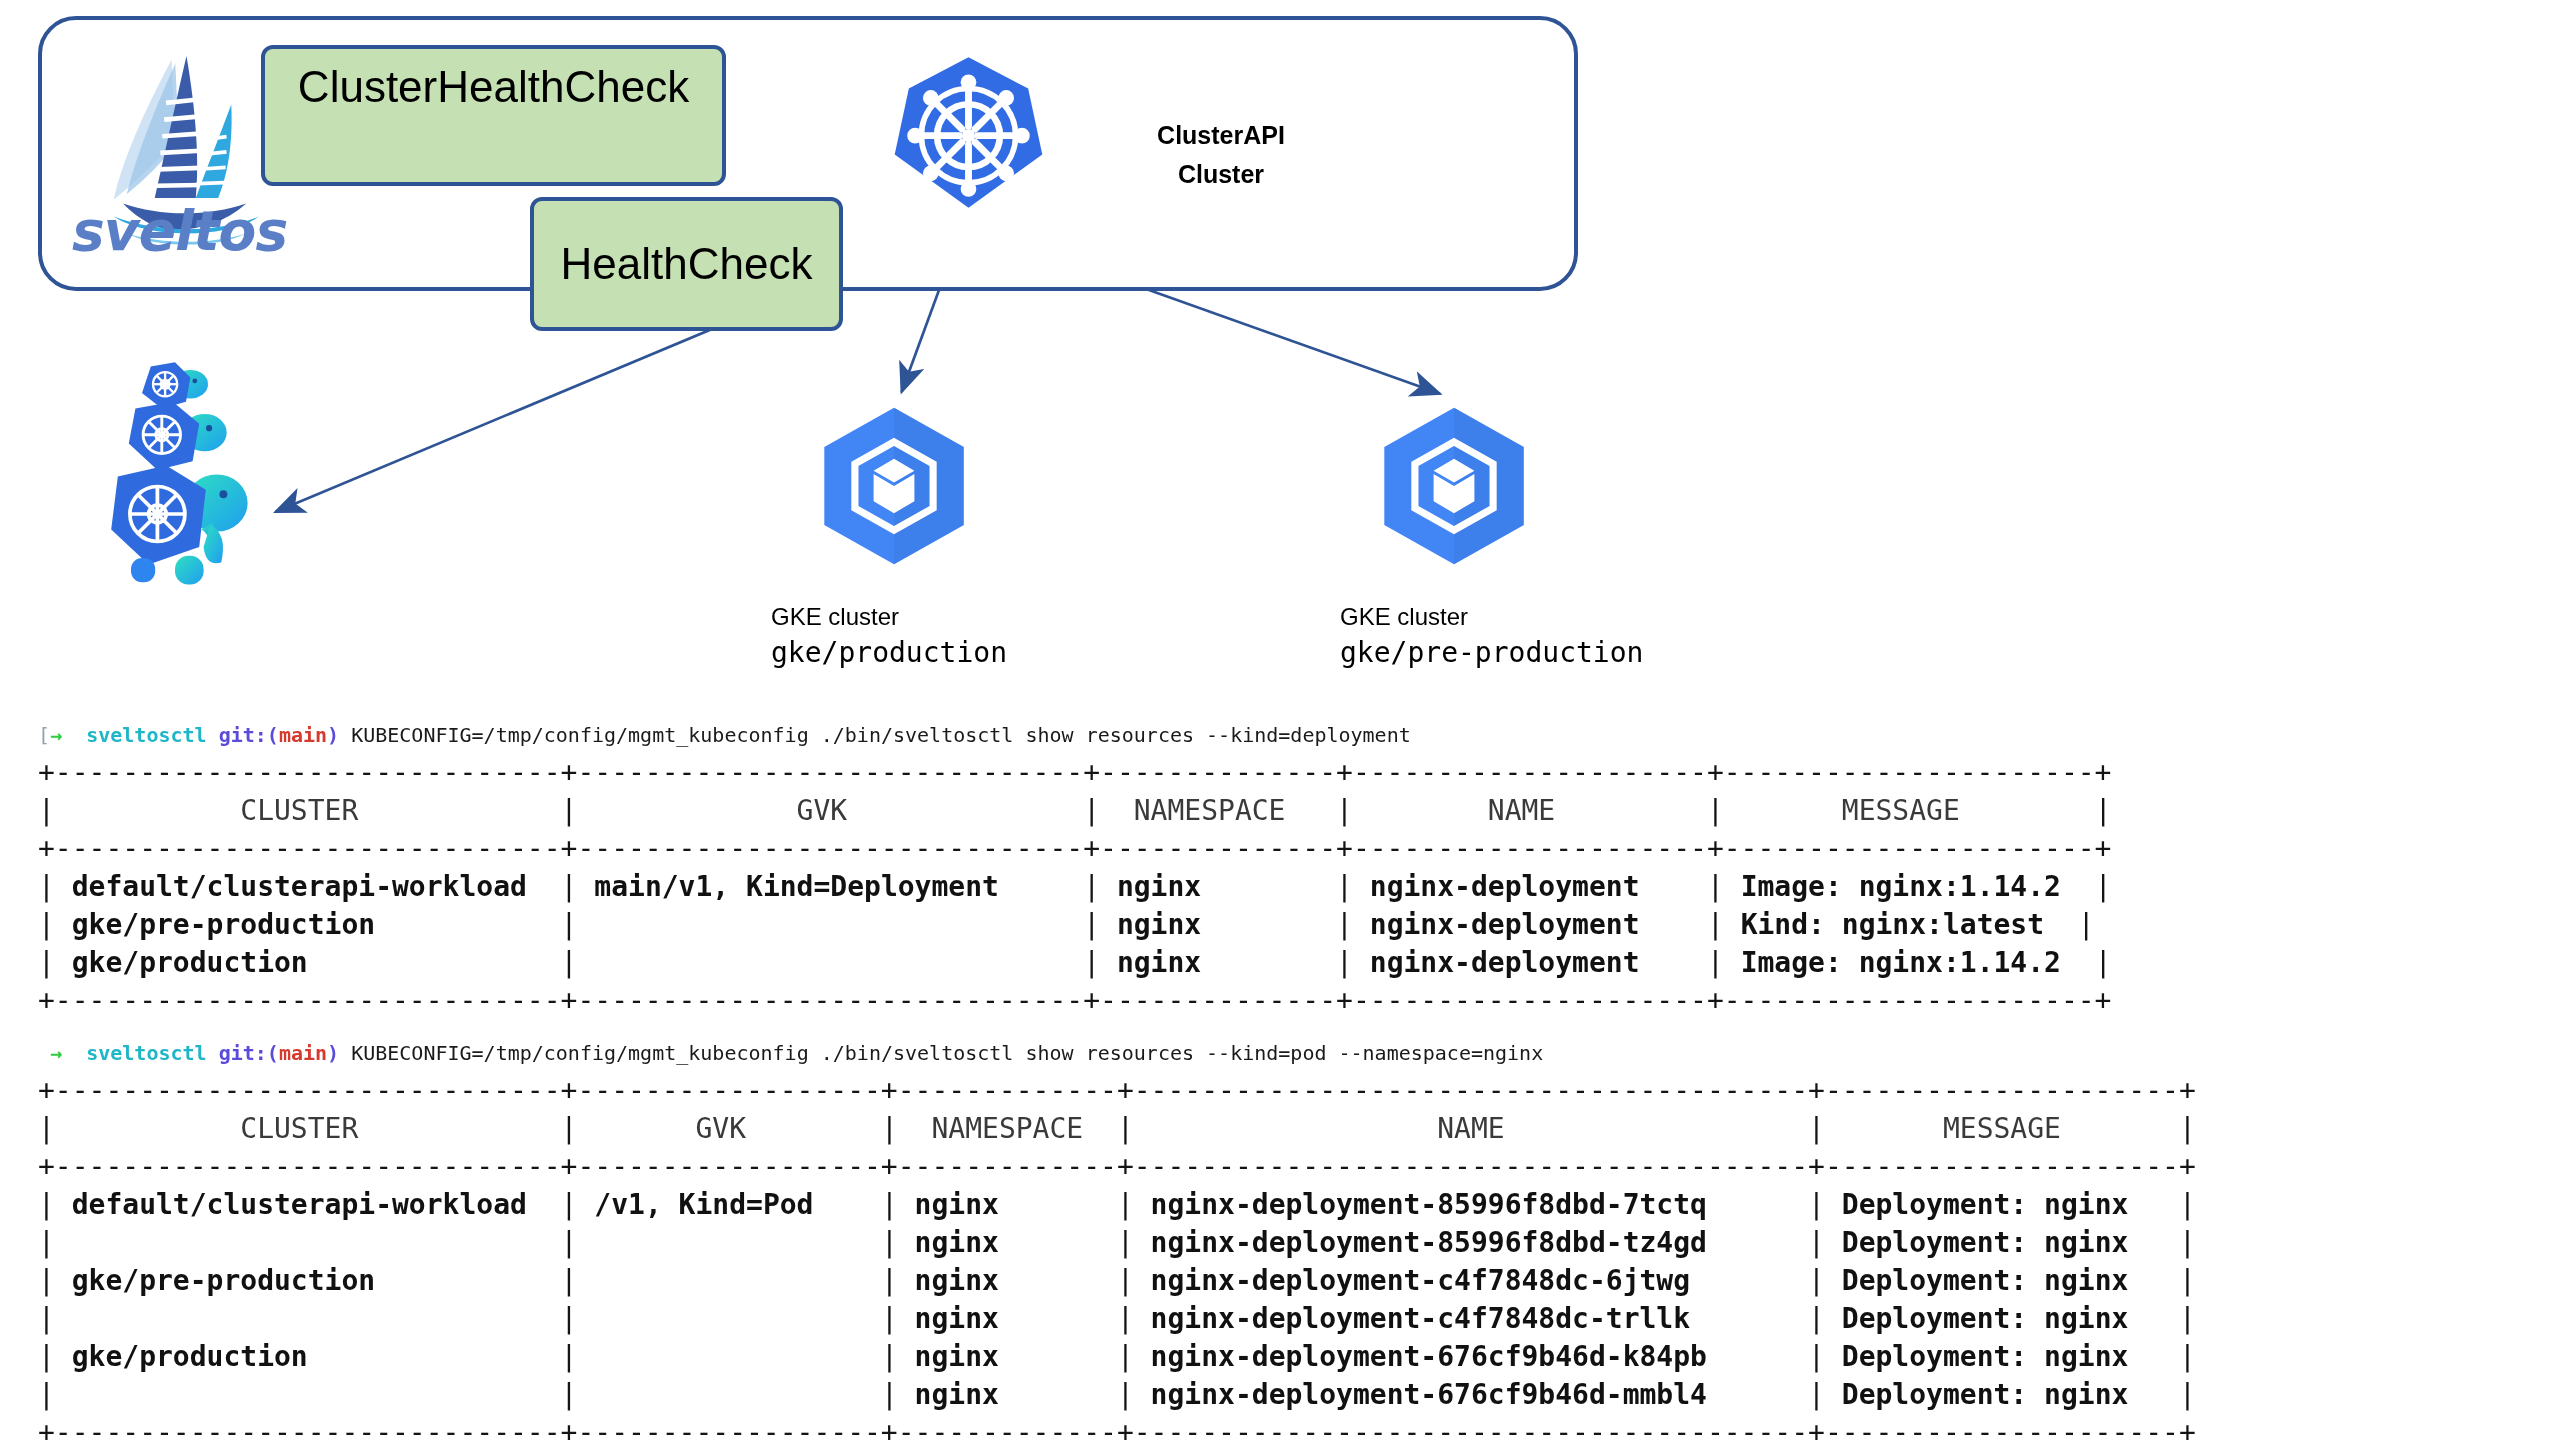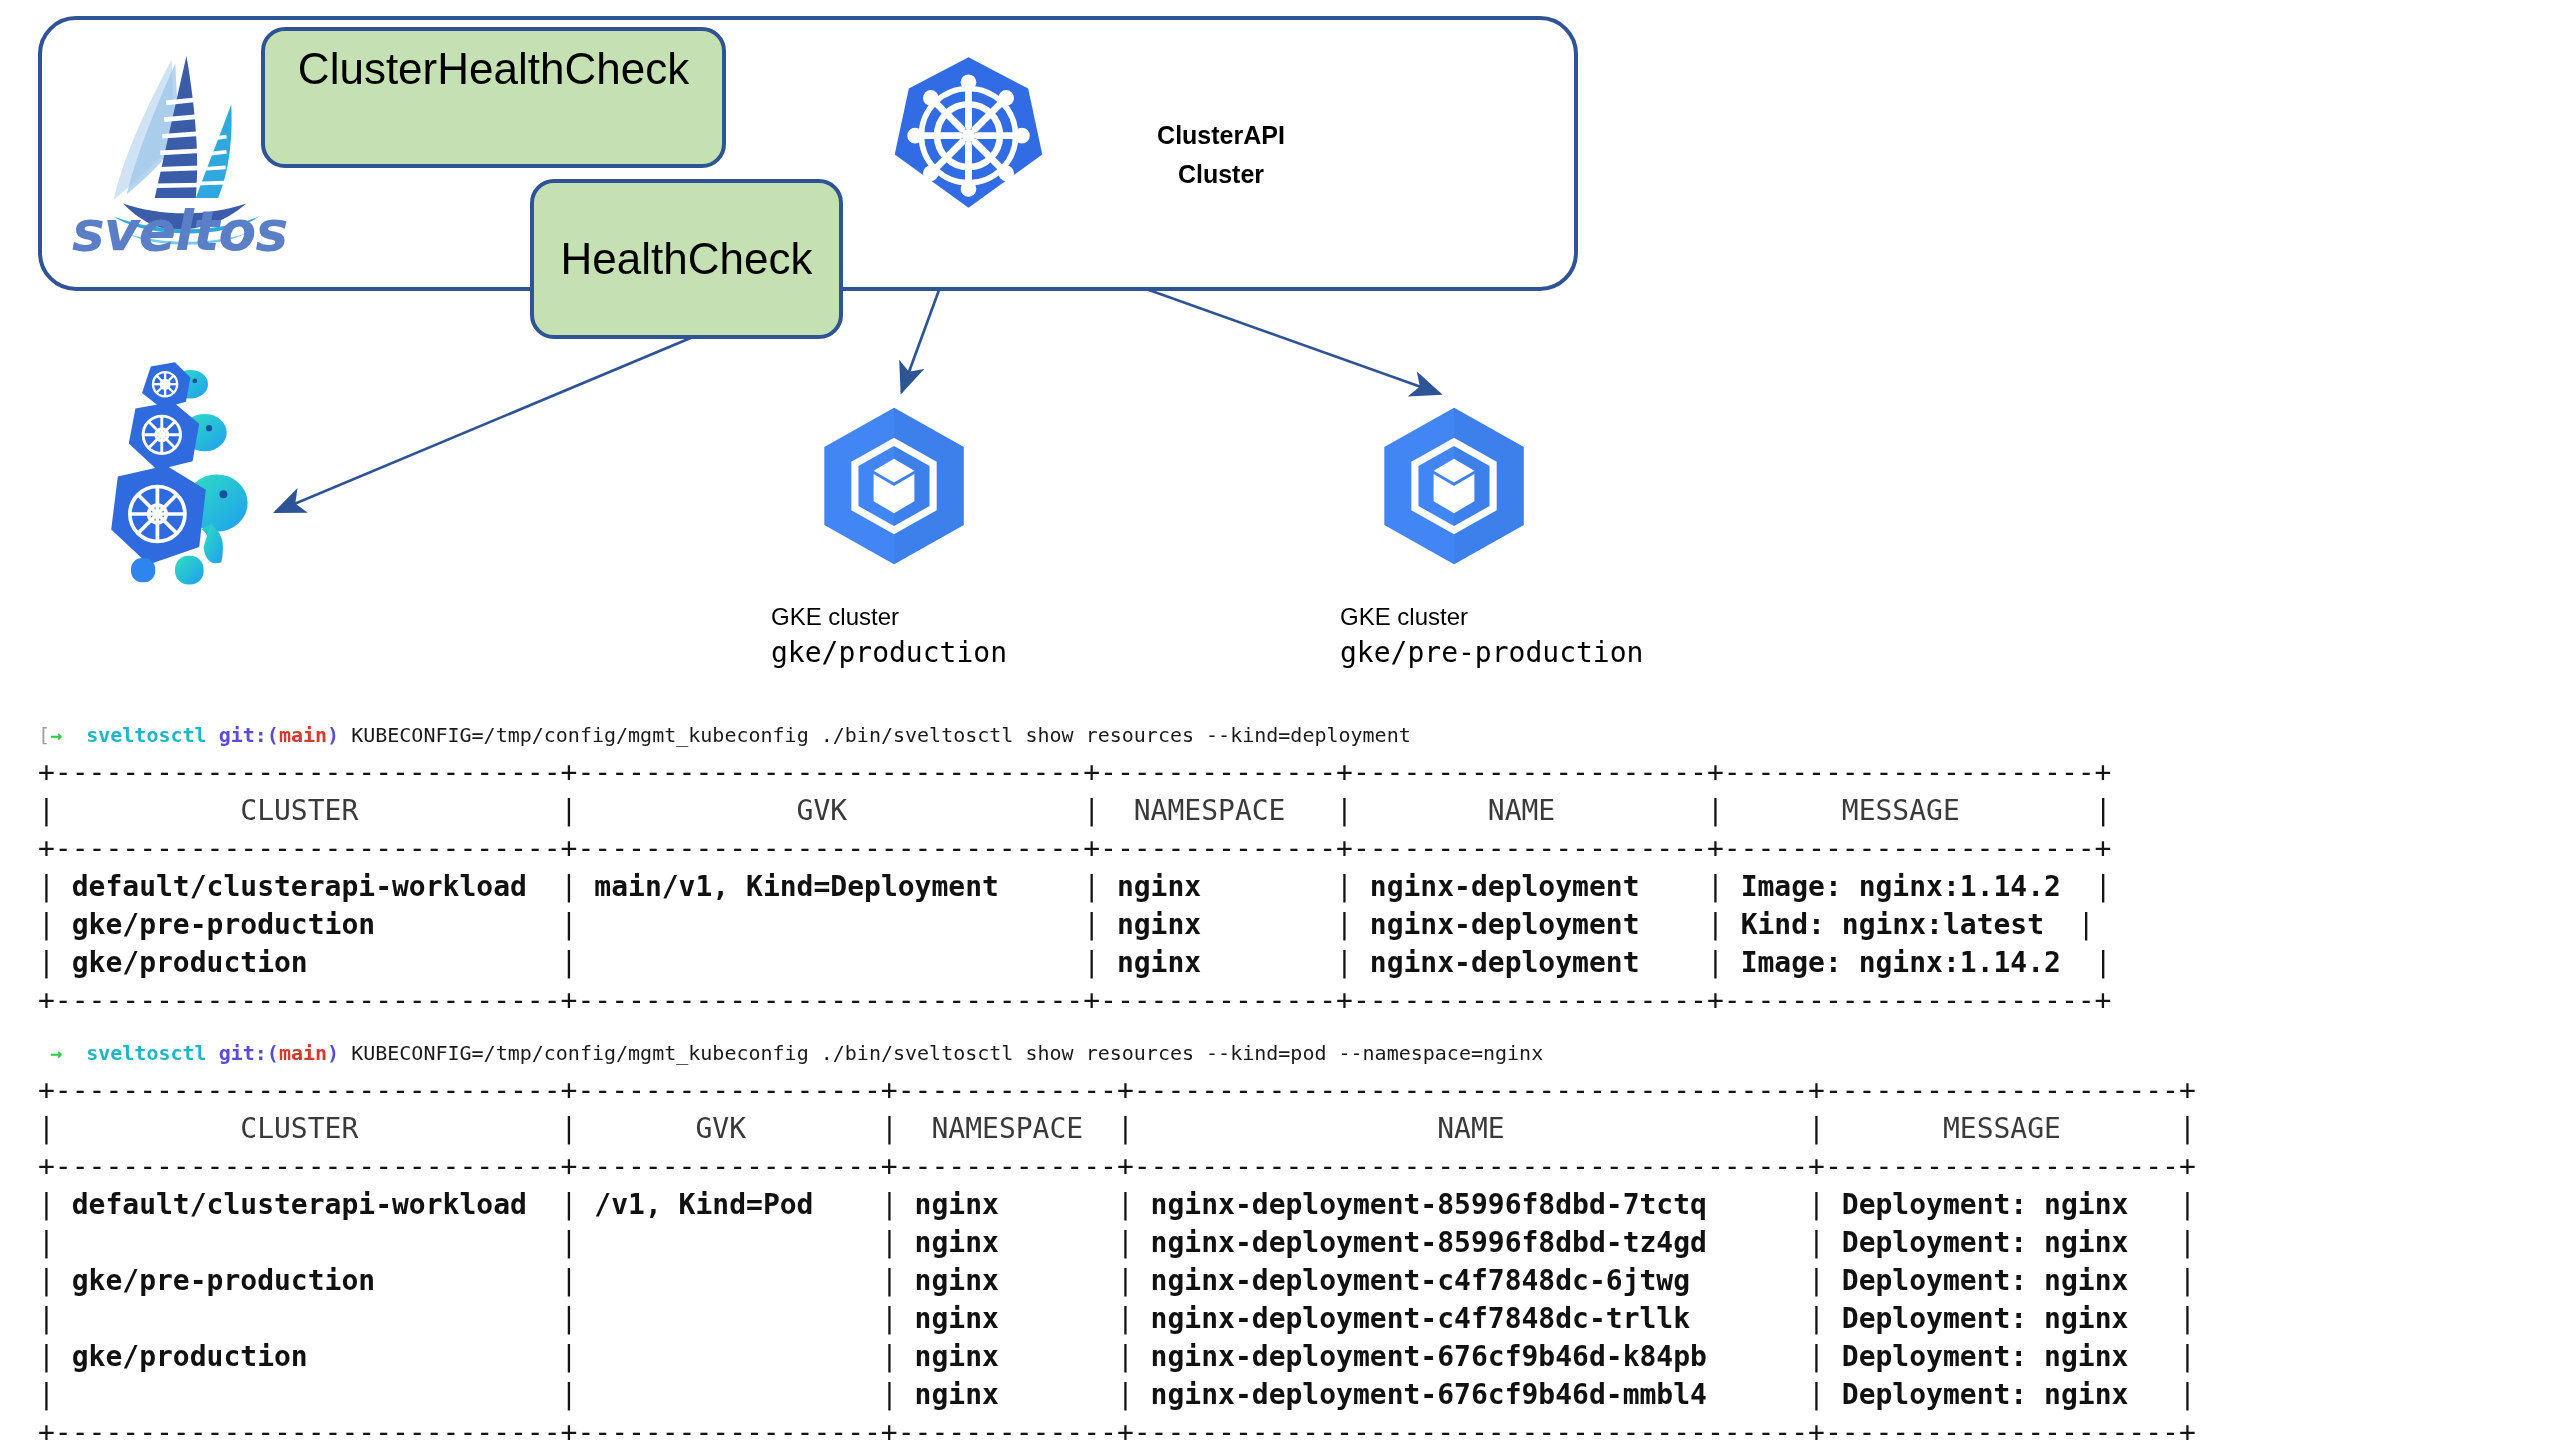--- a/index.html
+++ b/index.html
@@ -34,38 +34,39 @@
     border-radius: 38px;
     background: #ffffff;
     box-sizing: border-box;
   }
 
   
   .greenbox {
     position: absolute;
     background: #c5e0b3;
     border: 4.5px solid #2e5496;
-    border-radius: 24px;
+    border-radius: 12px;
     box-sizing: border-box;
     display: flex;
     align-items: flex-start;
     justify-content: center;
     color: #000000;
     font-family: "Liberation Sans", sans-serif;
     font-weight: 400;
+    margin-top: 18px;
   }
   #box-chc {
     left: 261px; top: 27px;
     width: 465px; height: 141px;
     font-size: 44px;
     padding-top: 12.5px;
   }
   #box-hc {
     left: 530px; top: 179px;
-    width: 313px; height: 160px;
+    width: 313px; height: 134px;
     font-size: 44px;
     align-items: center;
     padding-top: 0;
   }
 
   
   #sveltos-logo {
     position: absolute;
     left: 85px; top: 43px;
     width: 188px; height: 224px;

